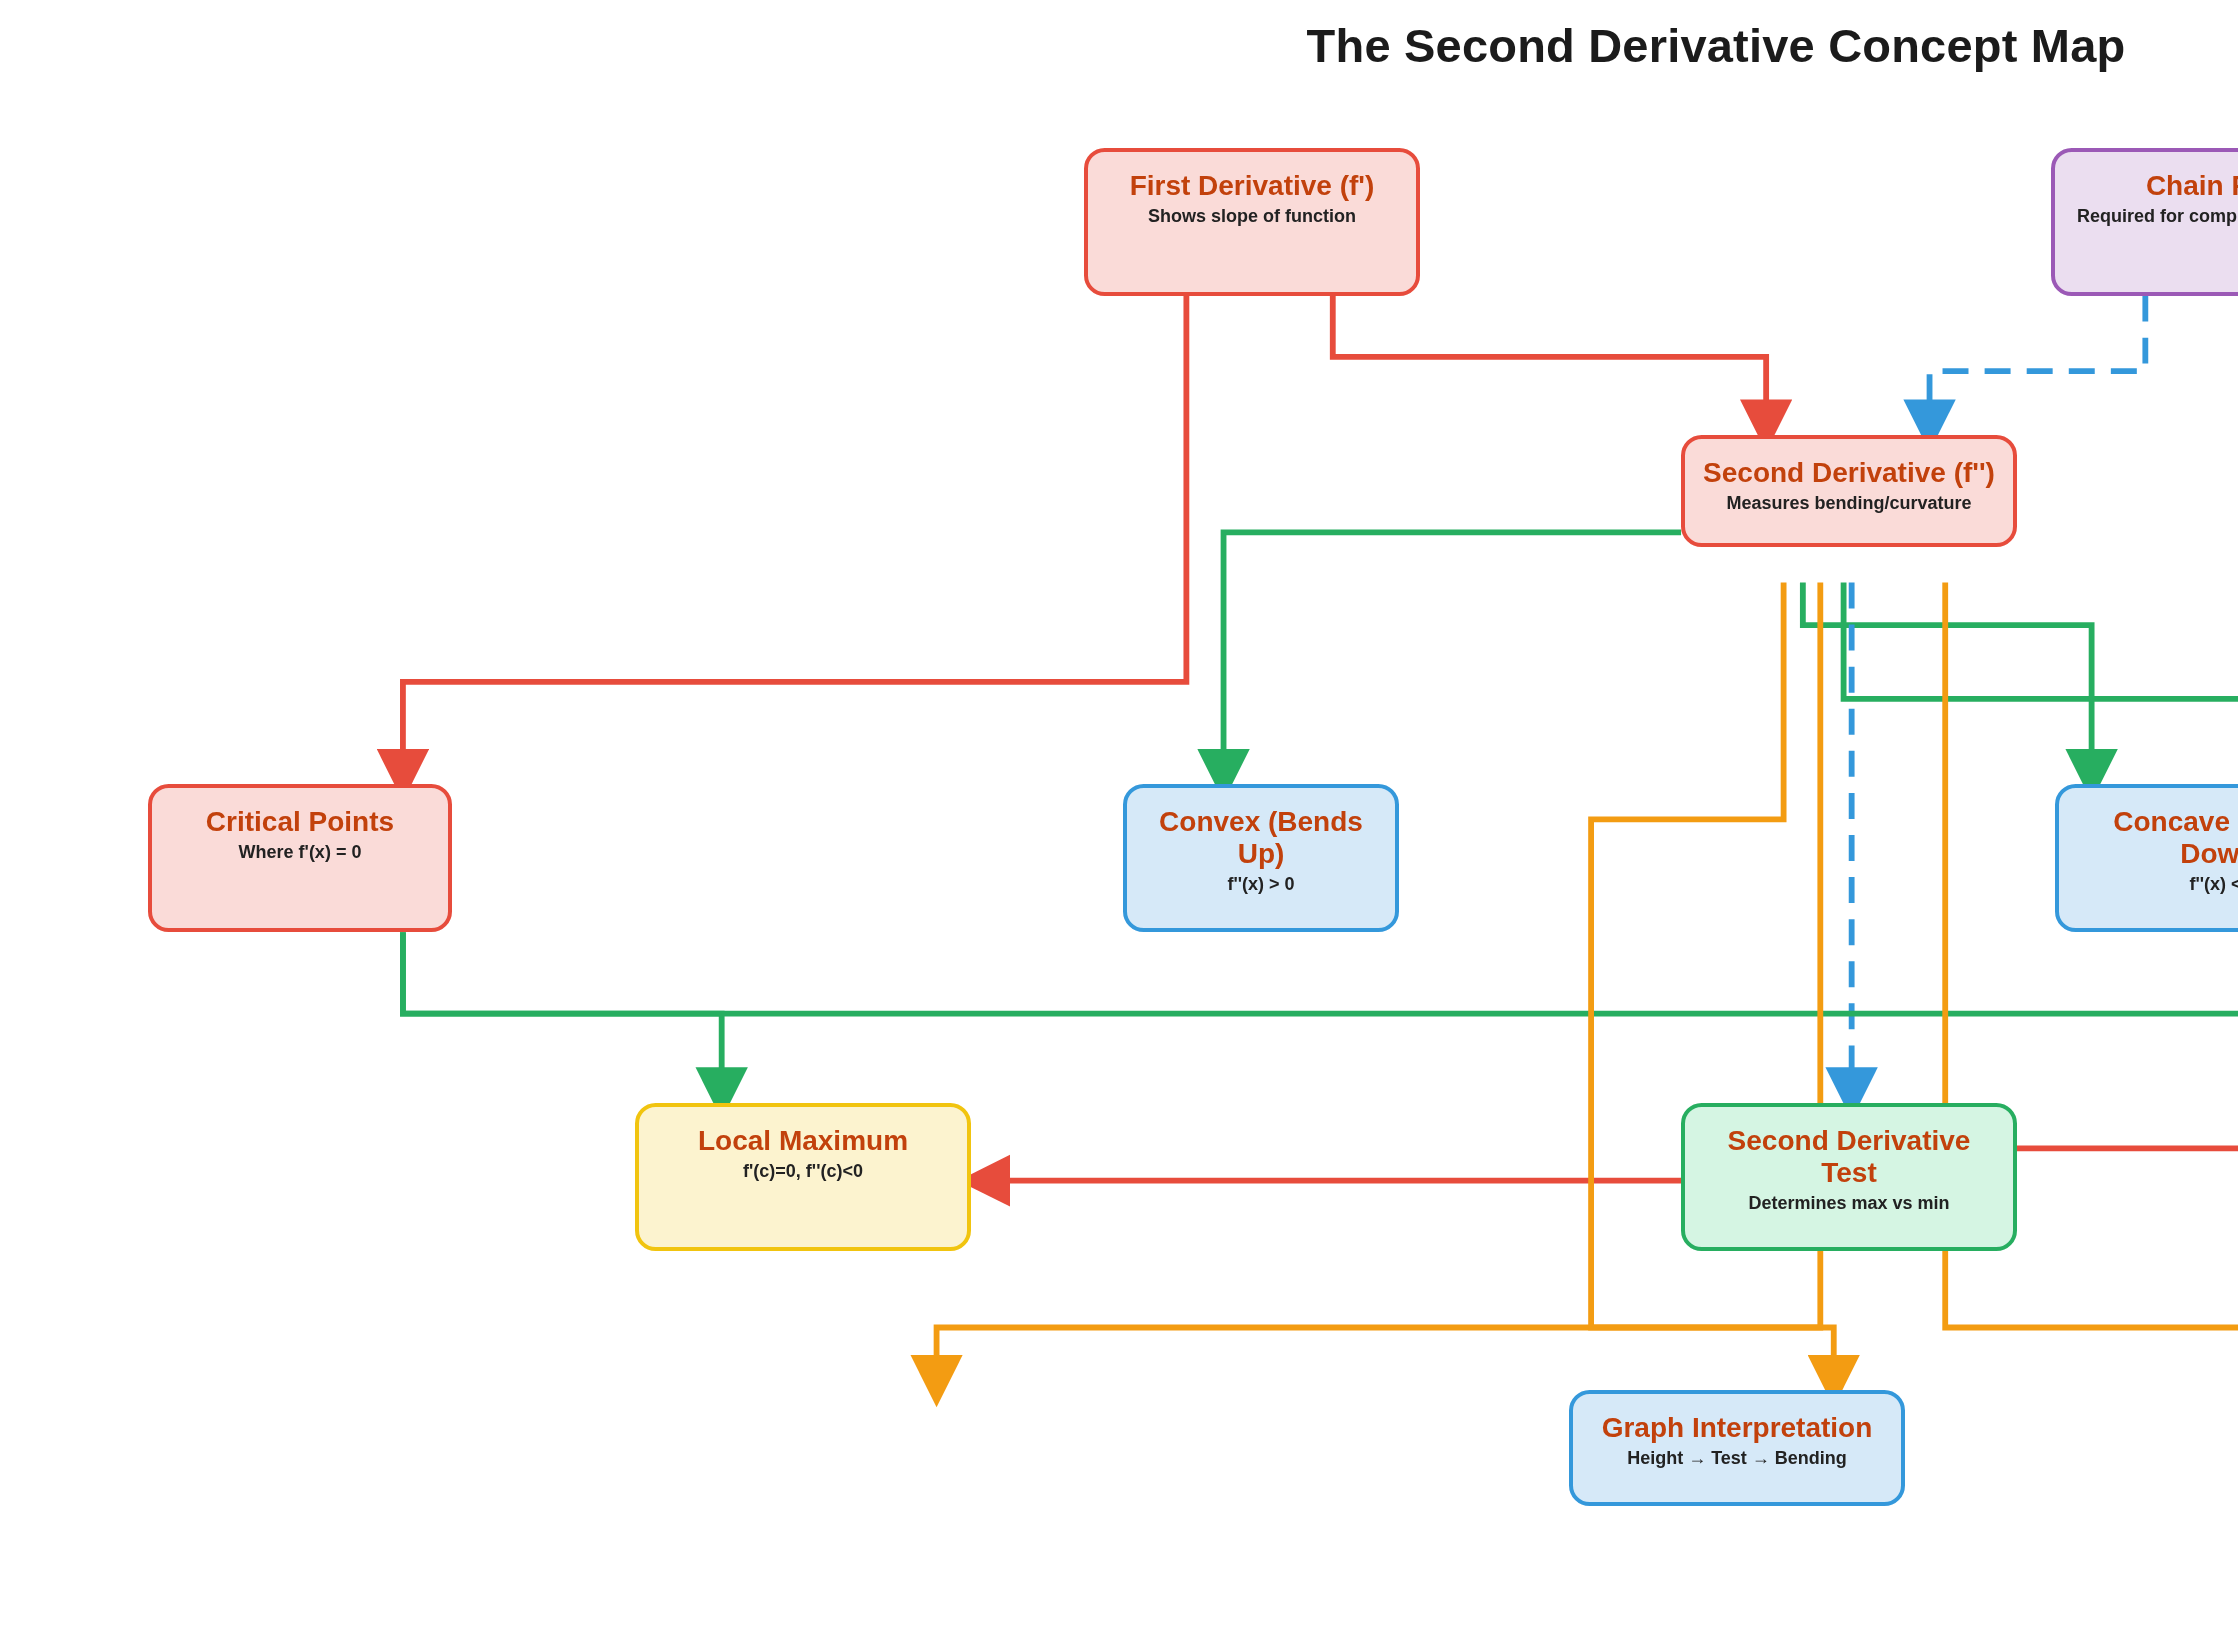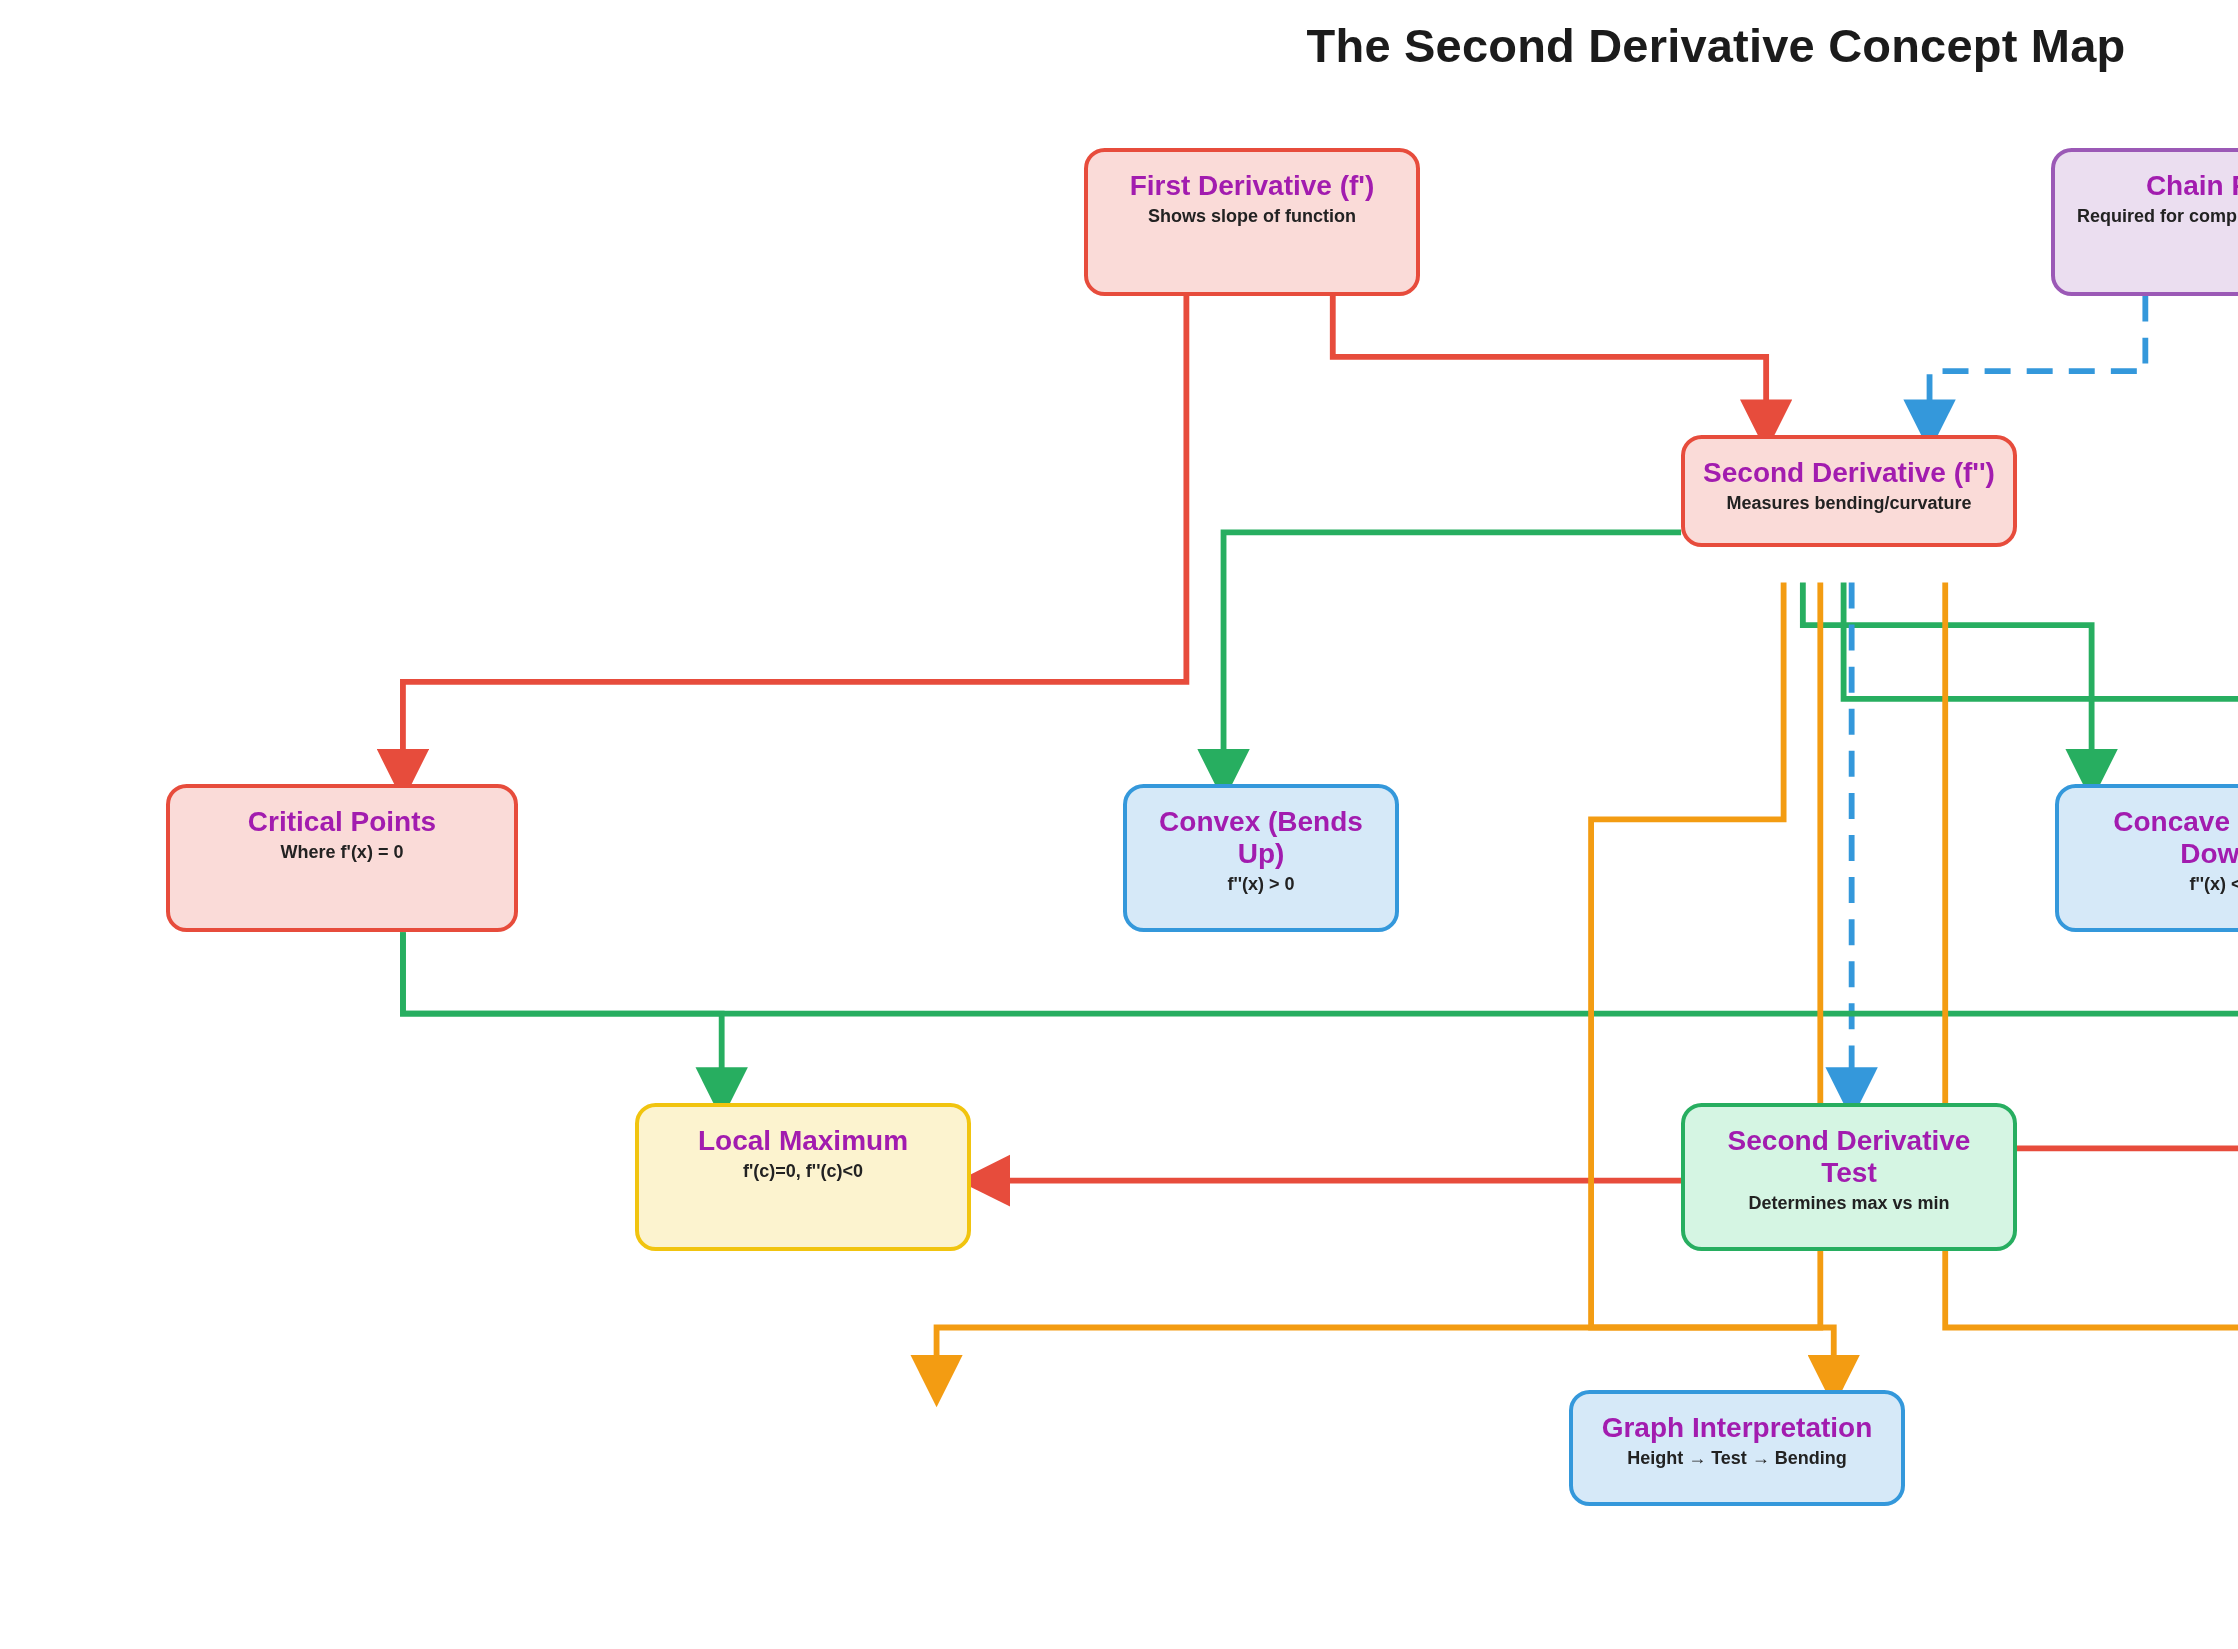--- a/index.html
+++ b/index.html
@@ -21,21 +21,21 @@
     box-sizing:border-box;
     border-radius:20.6px;
     border-width:4.9px;border-style:solid;
     display:flex;flex-direction:column;
     align-items:center;justify-content:flex-start;
     padding-top:18px;
     text-align:center;
     overflow:hidden;
   }
   .node .t{
-    font-size:28px;font-weight:bold;color:#a21caf;
+    font-size:28px;font-weight:bold;color:#c2410c;
     line-height:1.14;
     padding:0 11.6px;
     font-family:"Liberation Sans",sans-serif;
   }
   .node .s{
     font-size:18px;font-weight:bold;color:#222222;
     line-height:1.15;margin-top:4.5px;
     padding:0 9.9px;
     font-family:"Liberation Sans",sans-serif;
   }
@@ -101,21 +101,21 @@
   <div class="node" id="n-chain-rule" style="left: 2051px; top: 148px; width: 336px; height: 148px; background: rgb(235, 222, 240); border-color: rgb(155, 89, 182);">
     <div class="t">Chain Rule</div>
     <div class="s">Required for complex derivatives</div>
   </div>
 
   <div class="node" id="n-second-derivative" style="left: 1681px; top: 435px; width: 336px; height: 112px; background: rgb(250, 219, 216); border-color: rgb(231, 76, 60);">
     <div class="t">Second Derivative (f'')</div>
     <div class="s">Measures bending/curvature</div>
   </div>
 
-  <div class="node" id="n-critical-points" style="left: 148px; top: 784px; width: 352px; height: 148px; background: rgb(250, 219, 216); border-color: rgb(231, 76, 60); margin-left: 18px;">
+  <div class="node" id="n-critical-points" style="left: 148px; top: 784px; width: 304px; height: 148px; background: rgb(250, 219, 216); border-color: rgb(231, 76, 60);">
     <div class="t">Critical Points</div>
     <div class="s">Where f'(x) = 0</div>
   </div>
 
   <div class="node" id="n-convex" style="left: 1123px; top: 784px; width: 276px; height: 148px; background: rgb(214, 233, 248); border-color: rgb(52, 152, 219);">
     <div class="t">Convex (Bends Up)</div>
     <div class="s">f''(x) &gt; 0</div>
   </div>
 
   <div class="node" id="n-concave" style="left: 2055px; top: 784px; width: 336px; height: 148px; background: rgb(214, 233, 248); border-color: rgb(52, 152, 219);">

